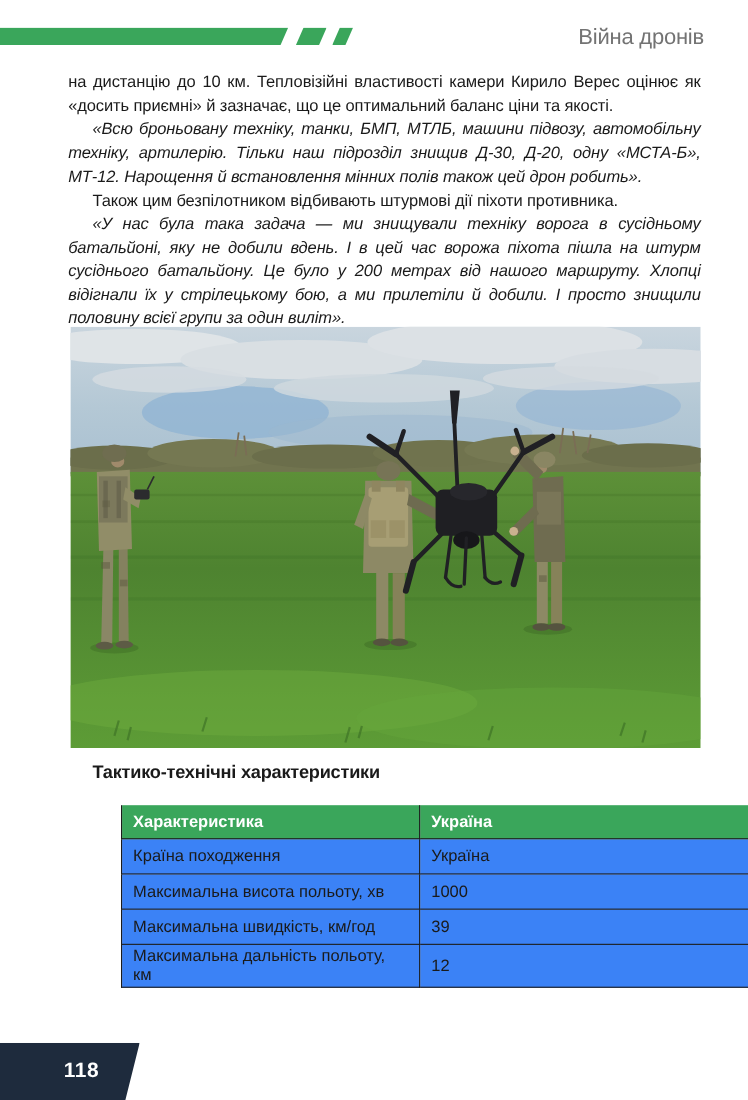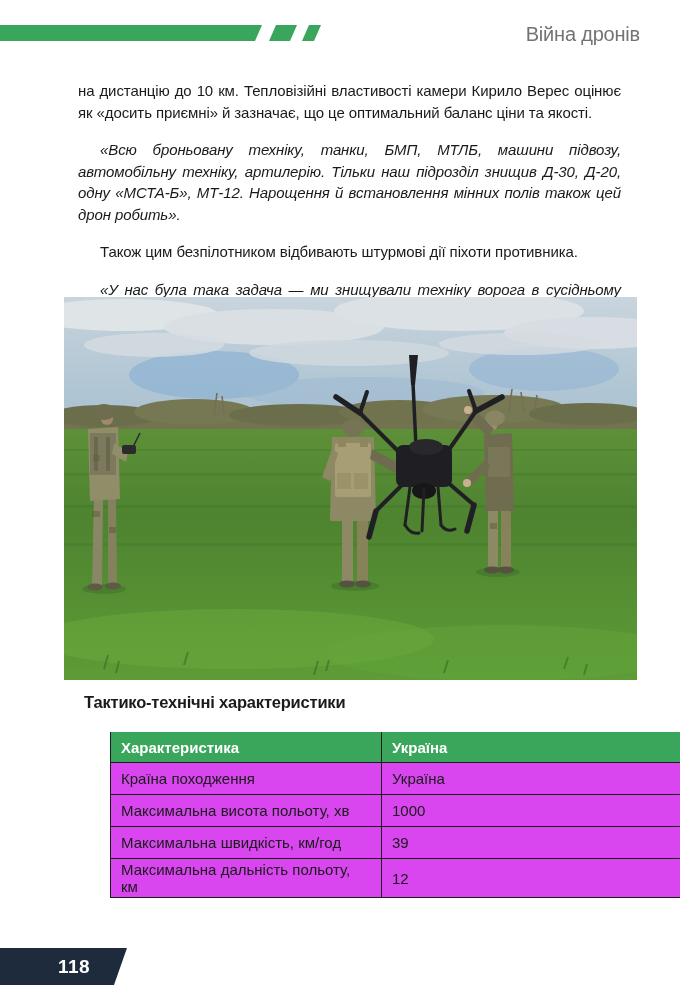--- a/index.html
+++ b/index.html
@@ -12,39 +12,39 @@
     clip-path:polygon(0 0,100% 0,calc(100% - 7px) 100%,0 100%);}
   .stripe-1{position:absolute;left:269px;top:25px;width:28px;height:16px;background:#3aa65b;
     clip-path:polygon(7px 0,28px 0,21px 16px,0 16px);}
   .stripe-2{position:absolute;left:302px;top:25px;width:19px;height:16px;background:#3aa65b;
     clip-path:polygon(7px 0,19px 0,12px 16px,0 16px);}
   .page-title{position:absolute;top:23px;right:40px;font-size:20px;line-height:22px;
     letter-spacing:-0.2px;color:#737373;}
   
   .body-text{position:absolute;left:62px;top:64px;width:575px;font-size:15px;
     line-height:21.5px;text-align:justify;letter-spacing:-0.1px;}
-  .body-text p{margin:16px;}
+  .body-text p{margin:0;}
   .body-text p.indent{text-indent:22px;}
   .body-text p.quote{font-style:italic;}
   
   .photo{position:absolute;left:64px;top:297px;width:573px;height:383px;}
   .photo svg{display:block;}
   
   .section-heading{position:absolute;left:84px;top:693px;font-size:16.5px;font-weight:bold;
     letter-spacing:-0.2px;}
   
   .spec-table{position:absolute;left:62px;top:732px;width:575px;border-collapse:collapse;
     font-size:15px;margin-left:48px;}
   .spec-table th{background:#3aa65b;color:#ffffff;font-weight:bold;text-align:left;
     height:26px;padding:2px 10px;border:1px solid #1c1c1c;border-top:none;font-size:15px;}
-  .spec-table td{height:27px;padding:2px 10px;border:1px solid #1c1c1c;background:#d946ef;
+  .spec-table td{height:27px;padding:2px 10px;border:1px solid #1c1c1c;background:#3b82f6;
     vertical-align:middle;}
   .spec-table .col-name{width:250px;}
   
-  .page-badge{position:absolute;left:0;top:948px;width:130px;height:37px;background:#1e2b3d;
+  .page-badge{position:absolute;left:0;top:948px;width:130px;height:52px;background:#1e2b3d;
     clip-path:polygon(0 0,127px 0,114px 100%,0 100%);
     display:flex;align-items:center;justify-content:center;padding-left:18px;box-sizing:border-box;}
   .page-badge span{color:#ffffff;font-weight:bold;font-size:19px;letter-spacing:0.5px;}
 </style>
 </head>
 <body>
 
 <div class="page">
 
   <div class="green-bar"></div>

